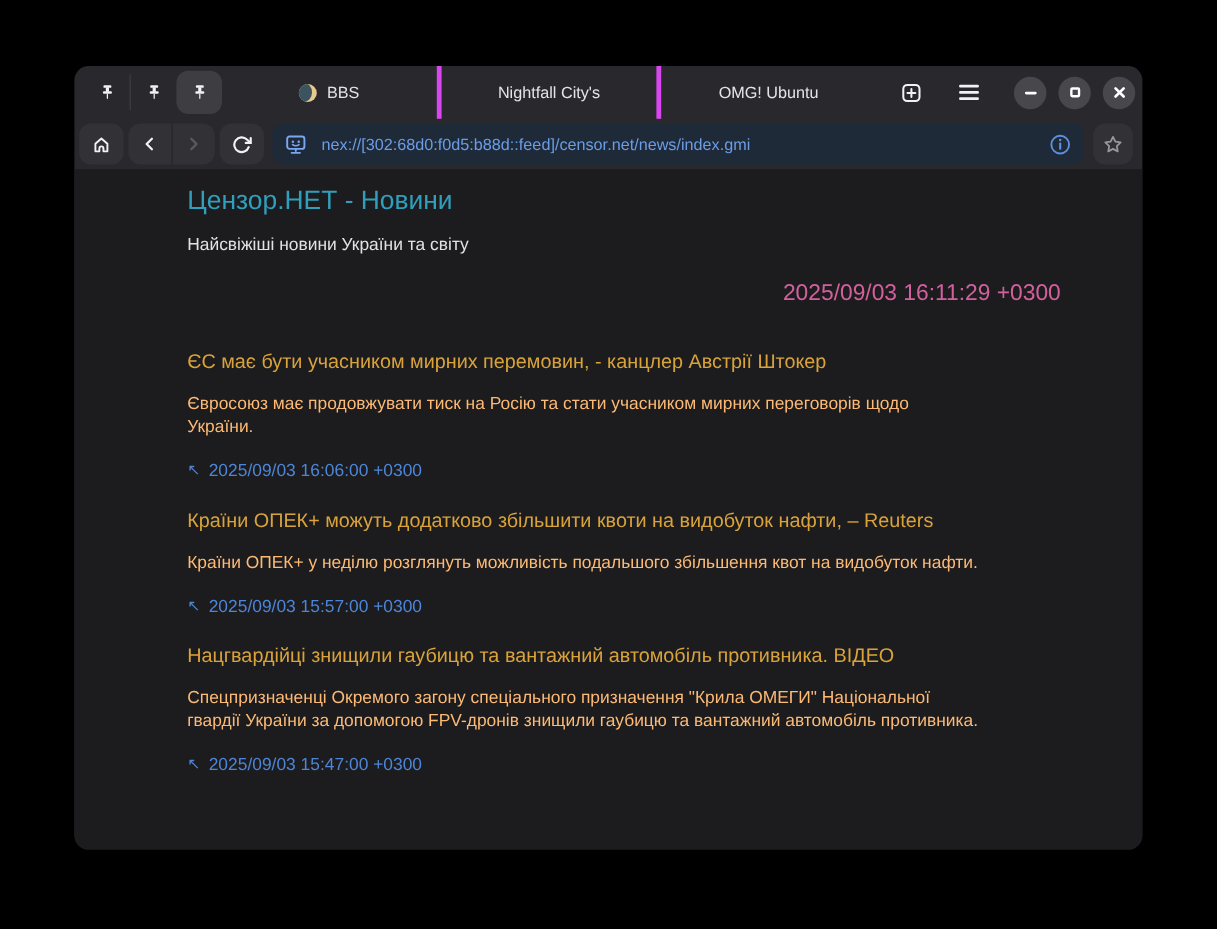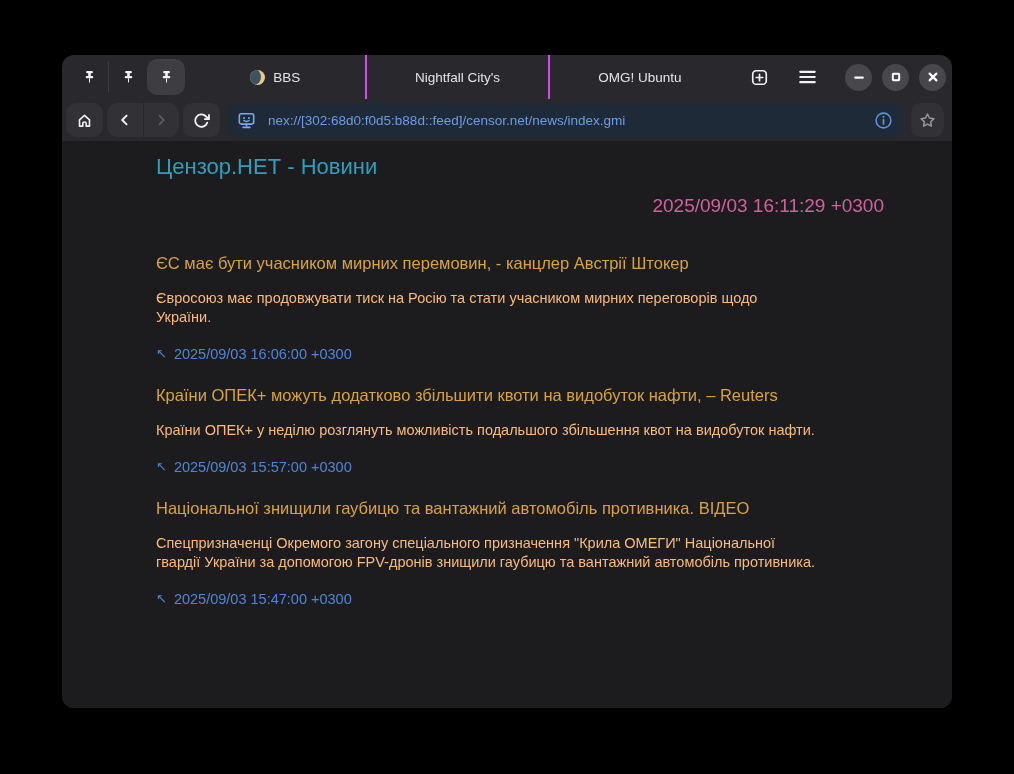--- a/index.html
+++ b/index.html
@@ -9,21 +9,21 @@
   
   .tabbar{height:44px;display:flex;align-items:stretch;}
   .pins{display:flex;align-items:center;padding-left:8px;}
   .pin-btn{width:38px;height:36px;display:flex;align-items:center;justify-content:center;
     border-radius:10px;color:#f2f2f4;}
   .pin-btn.active{background:#3d3d42;}
   .pin-sep{width:1px;height:30px;background:#3e3e43;}
   .tabs{flex:1;display:flex;min-width:0;}
   .tab{flex:1;display:flex;align-items:center;justify-content:center;gap:8px;min-width:0;
     color:#e4e4e7;font-size:13.5px;}
-  .tab + .tab{border-left:2px solid #d946ef;}
+  .tab + .tab{border-left:4px solid #d946ef;}
   .moon{width:15px;height:15px;border-radius:50%;background:#eac98e;position:relative;overflow:hidden;flex:none;}
   .moon::before{content:"";position:absolute;left:-3.5px;top:-0.5px;width:14px;height:16px;
     border-radius:50%;background:#3b5460;}
   .right{display:flex;align-items:center;padding:0 6px 0 20px;}
   .icon-btn{display:flex;align-items:center;justify-content:center;color:#f2f2f4;background:none;border:0;padding:0;}
   .newtab{margin-right:28px;}
   .burger{margin-right:17px;}
   .circle{width:27px;height:27px;border-radius:50%;background:#47474c;display:flex;align-items:center;
     justify-content:center;color:#fff;margin-left:10px;}
   
@@ -205,20 +205,21 @@
         <svg width="17" height="17" viewBox="0 0 16 16" fill="none" stroke="currentColor" stroke-width="1.4" stroke-linejoin="round">
           <path d="M8 1.9 9.85 5.65 14 6.25 11 9.17 11.71 13.3 8 11.35 4.29 13.3 5 9.17 2 6.25 6.15 5.65Z"></path>
         </svg>
       </span>
     </button>
   </div>
 
   <div class="content">
     <div class="content-inner">
       <h1>Цензор.НЕТ - Новини</h1>
+      <p class="subtitle">Найсвіжіші новини України та світу</p>
       <h2 class="updated">2025/09/03 16:11:29 +0300</h2>
 
       <div class="article">
         <h3>ЄС має бути учасником мирних перемовин, - канцлер Австрії Штокер</h3>
         <p>Євросоюз має продовжувати тиск на Росію та стати учасником мирних переговорів щодо України.</p>
         <a class="feedlink" href="#">
           <span class="arrow">↖</span>
           <span>2025/09/03 16:06:00 +0300</span>
         </a>
       </div>
@@ -226,21 +227,21 @@
       <div class="article">
         <h3>Країни ОПЕК+ можуть додатково збільшити квоти на видобуток нафти, – Reuters</h3>
         <p>Країни ОПЕК+ у неділю розглянуть можливість подальшого збільшення квот на видобуток нафти.</p>
         <a class="feedlink" href="#">
           <span class="arrow">↖</span>
           <span>2025/09/03 15:57:00 +0300</span>
         </a>
       </div>
 
       <div class="article">
-        <h3>Національної знищили гаубицю та вантажний автомобіль противника. ВІДЕО</h3>
+        <h3>Нацгвардійці знищили гаубицю та вантажний автомобіль противника. ВІДЕО</h3>
         <p>Спецпризначенці Окремого загону спеціального призначення "Крила ОМЕГИ" Національної гвардії України за допомогою FPV-дронів знищили гаубицю та вантажний автомобіль противника.</p>
         <a class="feedlink" href="#">
           <span class="arrow">↖</span>
           <span>2025/09/03 15:47:00 +0300</span>
         </a>
       </div>
     </div>
   </div>
 
 </div>

